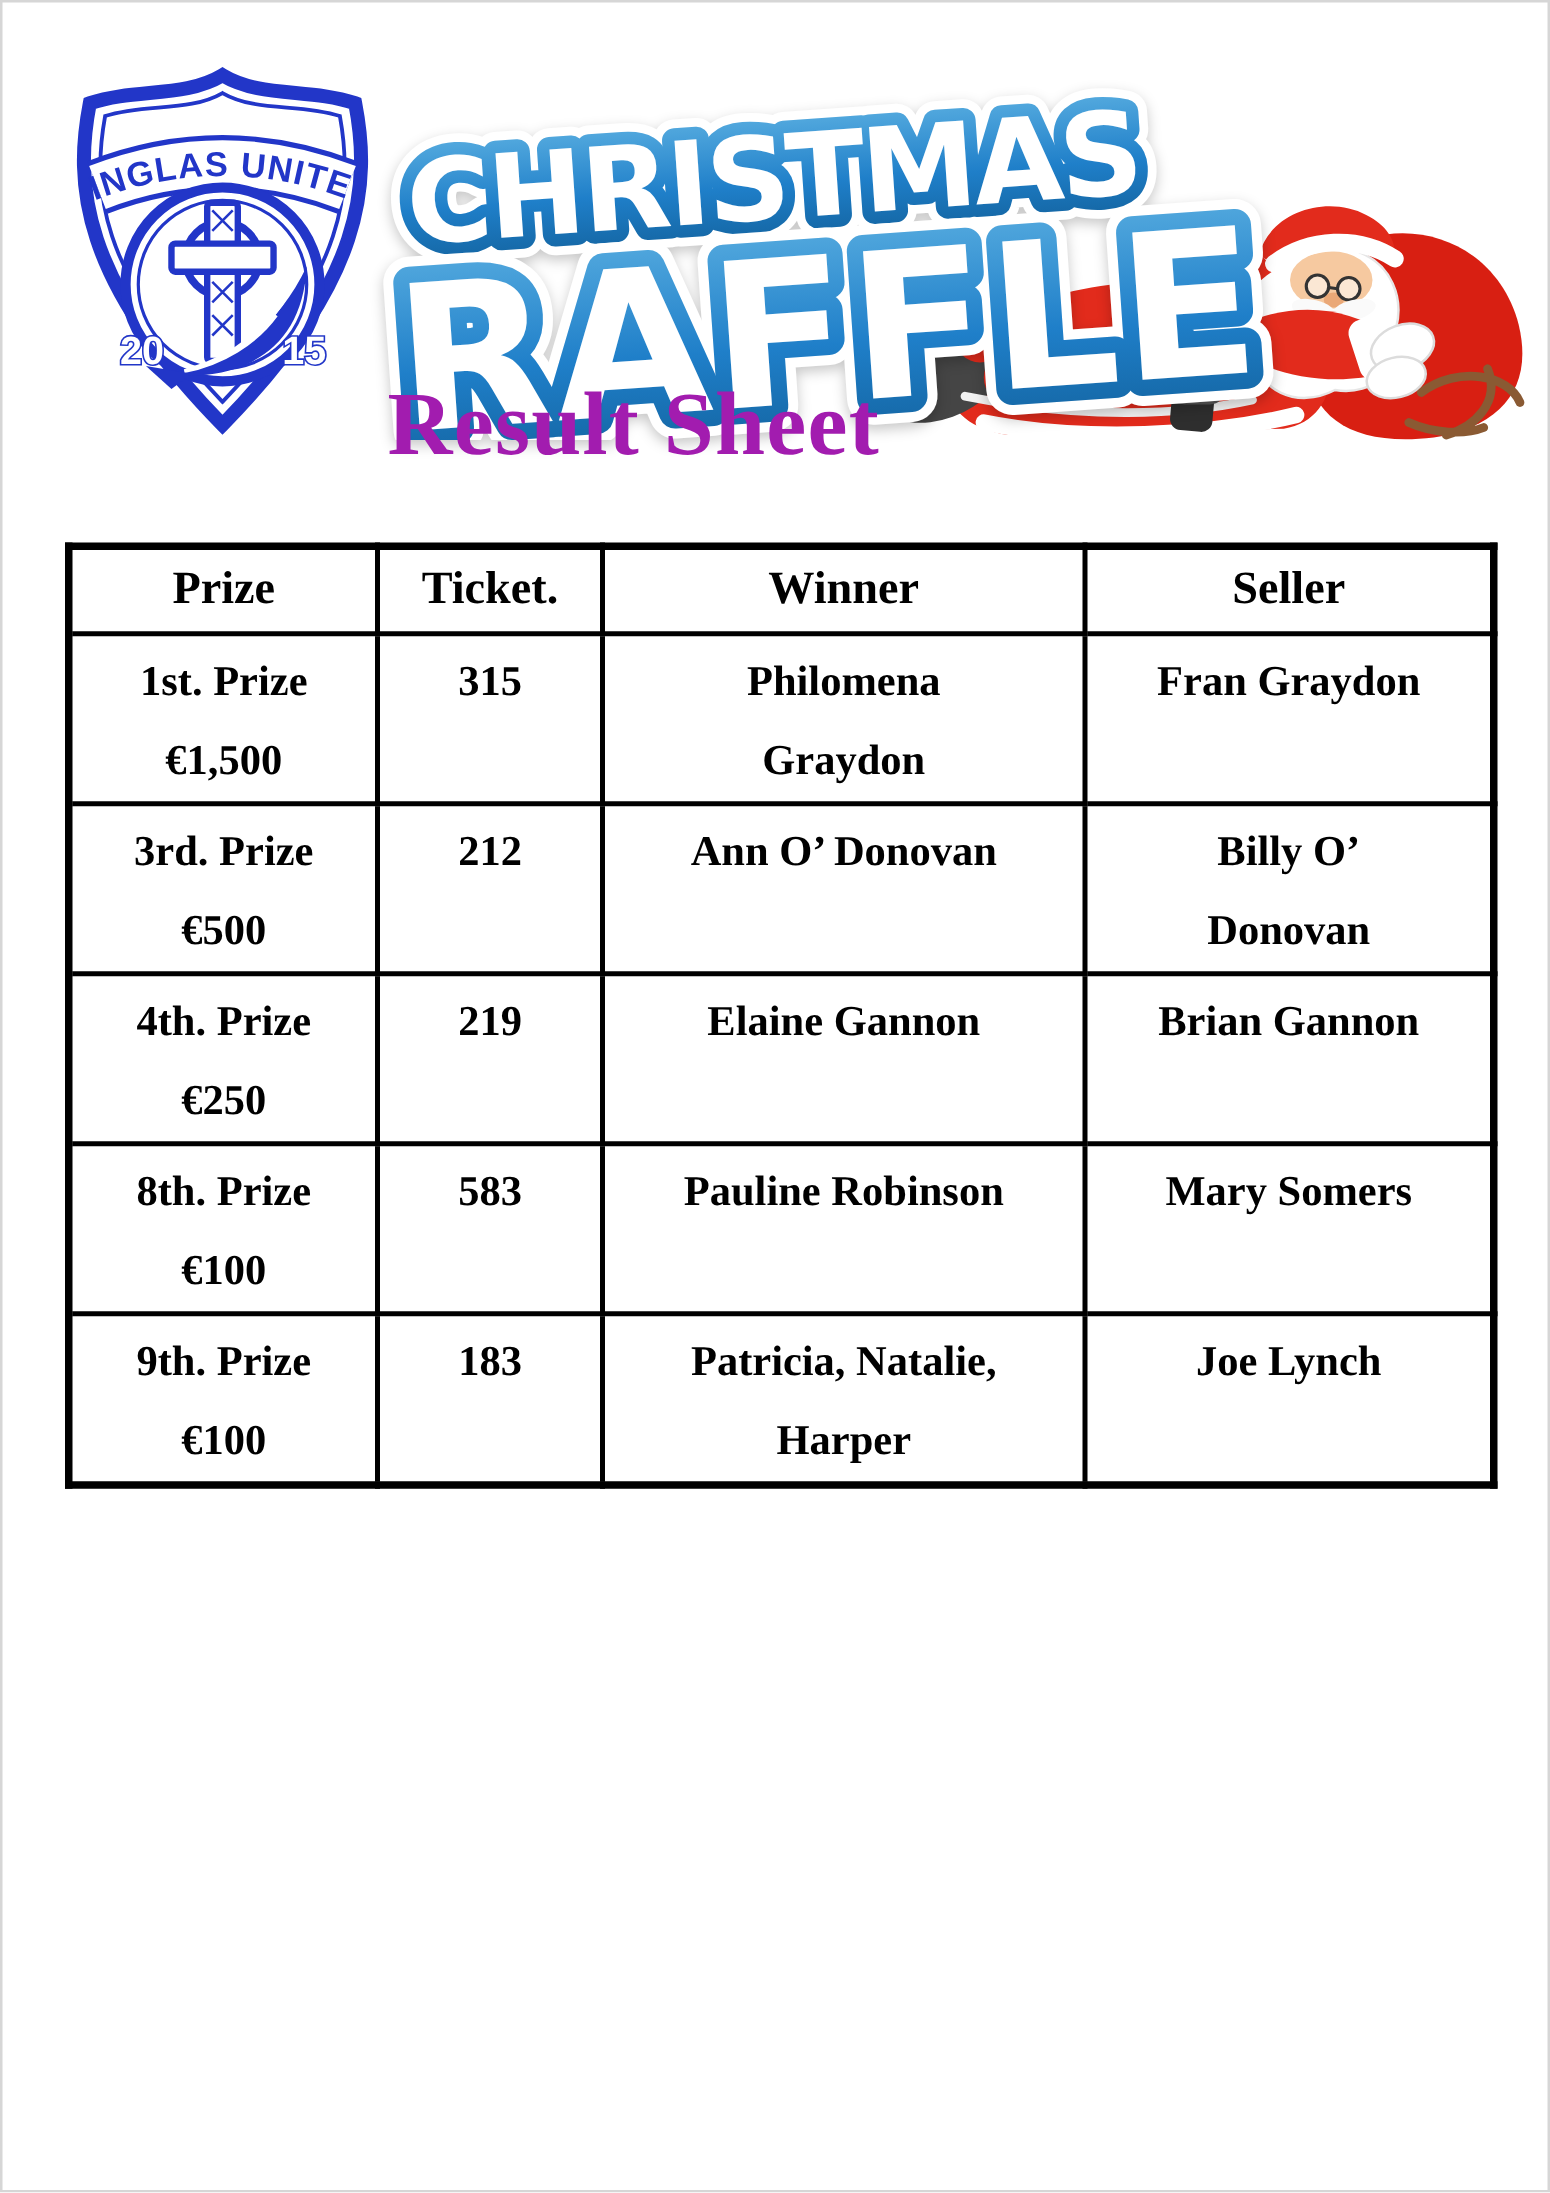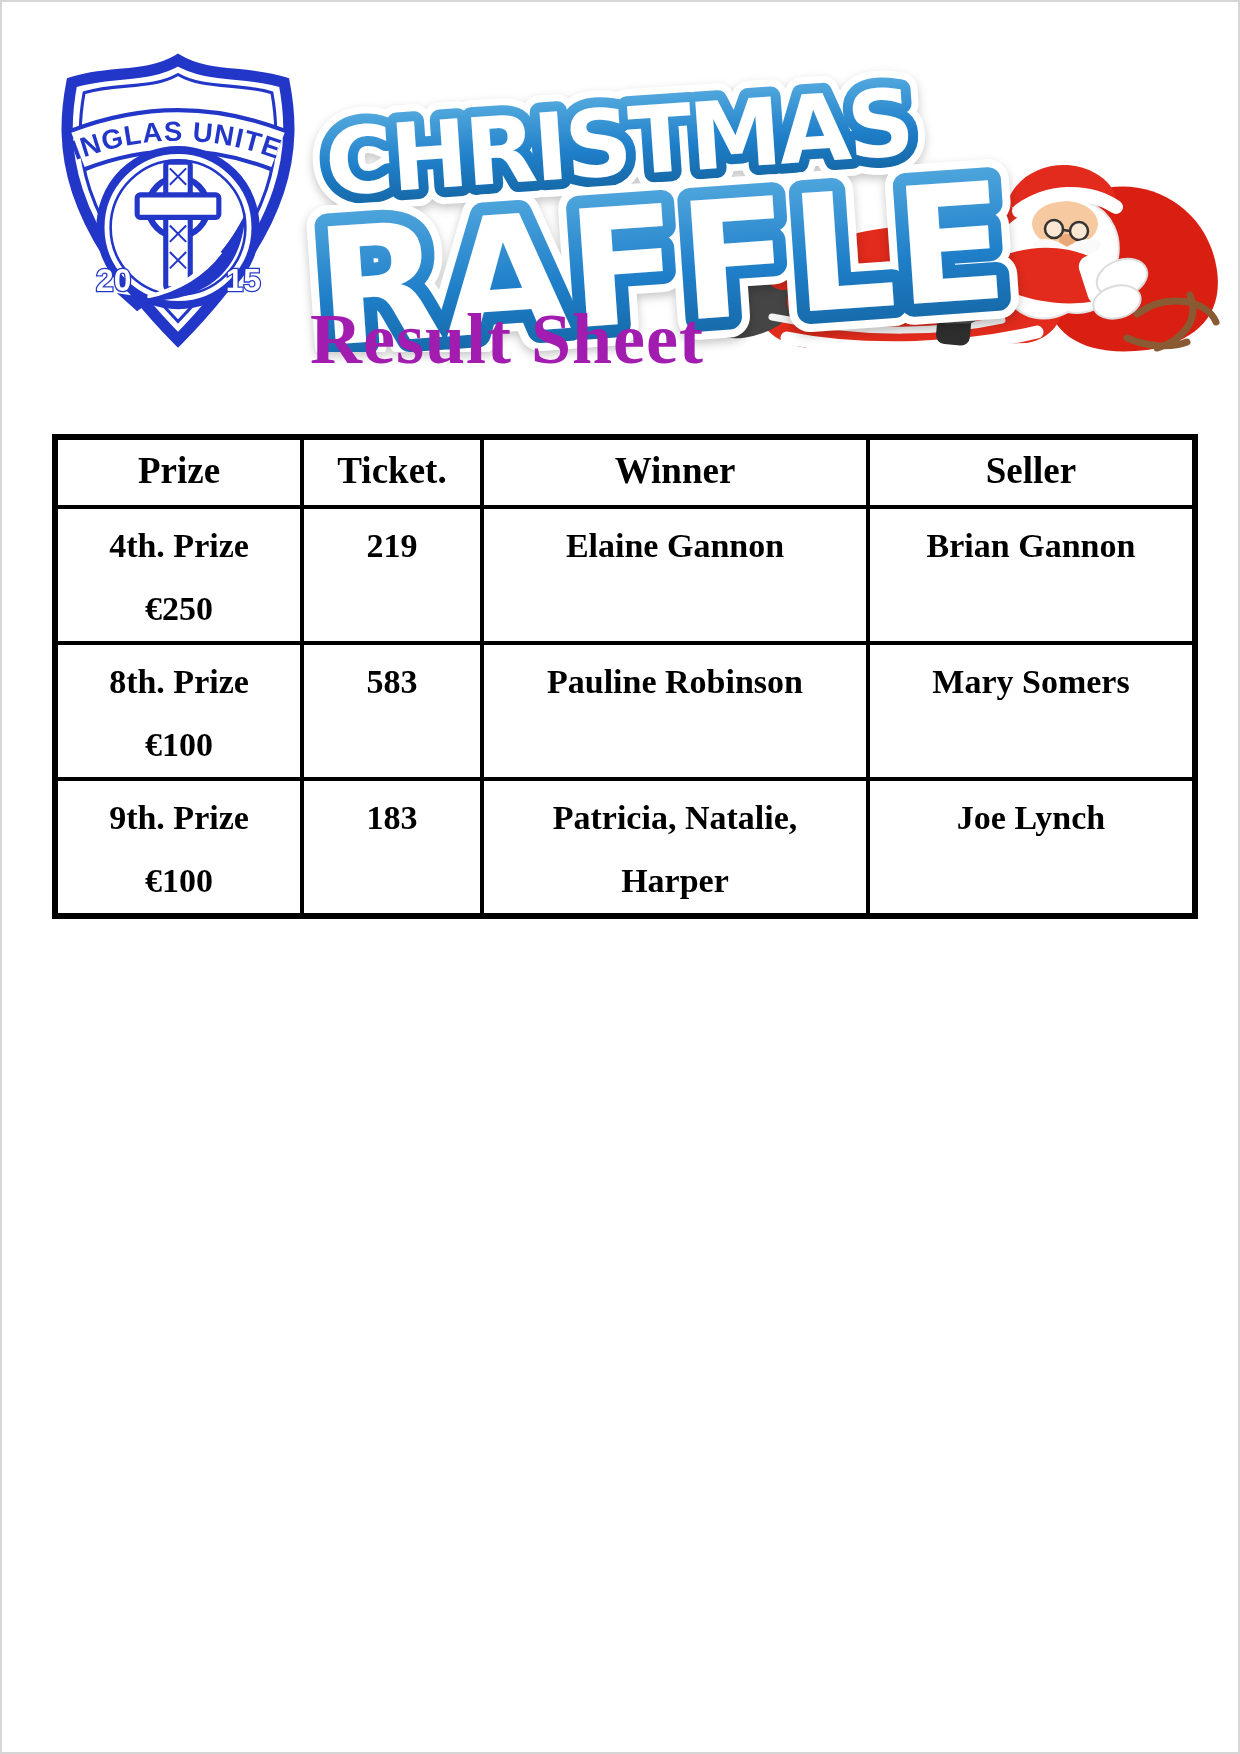--- a/index.html
+++ b/index.html
@@ -153,20 +153,36 @@
     <thead>
       <tr>
         <th>Prize</th>
         <th>Ticket.</th>
         <th>Winner</th>
         <th>Seller</th>
       </tr>
     </thead>
     <tbody>
       <tr>
+        <td>1st. Prize
+€1,500</td>
+        <td>315</td>
+        <td>Philomena
+Graydon</td>
+        <td>Fran Graydon</td>
+      </tr>
+      <tr>
+        <td>3rd. Prize
+€500</td>
+        <td>212</td>
+        <td>Ann O’ Donovan</td>
+        <td>Billy O’
+Donovan</td>
+      </tr>
+      <tr>
         <td>4th. Prize
 €250</td>
         <td>219</td>
         <td>Elaine Gannon</td>
         <td>Brian Gannon</td>
       </tr>
       <tr>
         <td>8th. Prize
 €100</td>
         <td>583</td>

